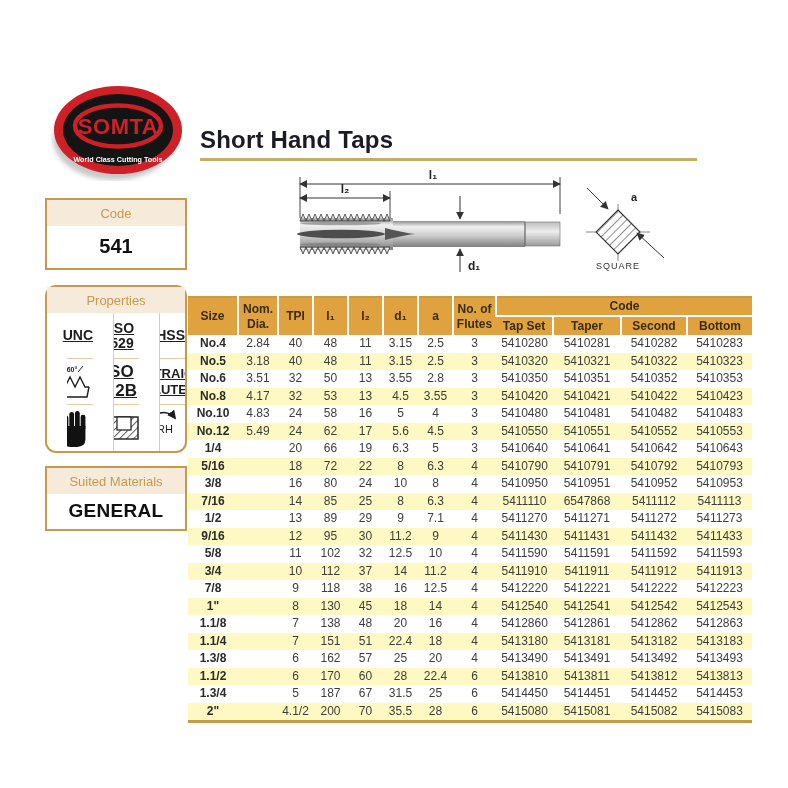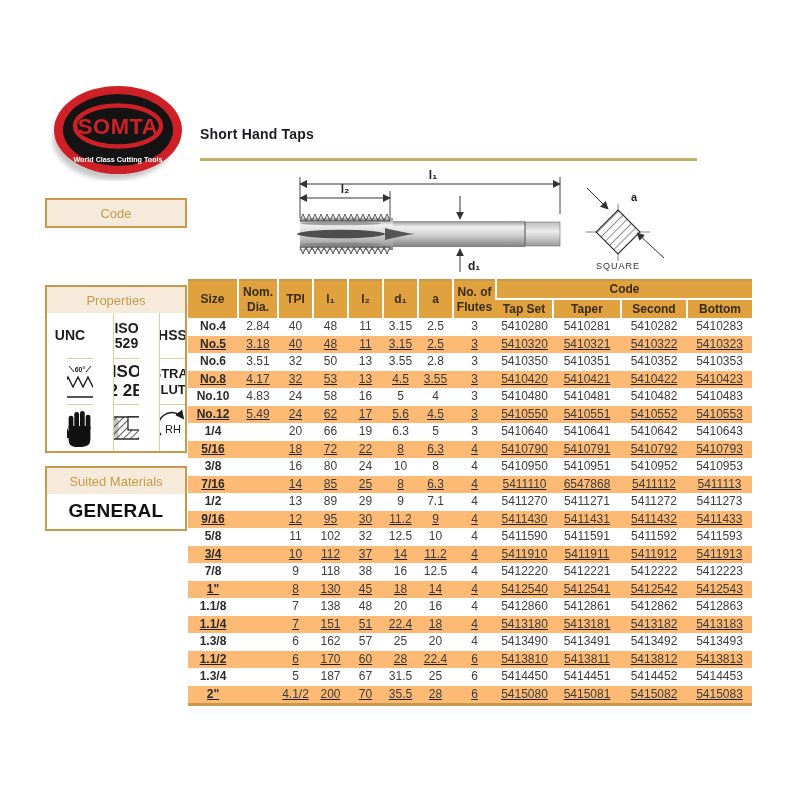--- a/index.html
+++ b/index.html
@@ -3,49 +3,49 @@
 <meta charset="utf-8">
 <style>
   html,body{margin:0;padding:0;}
   body{
     width:788px;height:788px;background:#ffffff;position:relative;overflow:hidden;
     font-family:"Liberation Sans","DejaVu Sans",sans-serif;color:#222;
   }
   .abs{position:absolute;}
 
   
-  #page-title{left:200px;top:126px;font-size:14px;font-weight:bold;color:#1b1b26;letter-spacing:.2px;}
+  #page-title{left:200px;top:126px;font-size:24px;font-weight:bold;color:#1b1b26;letter-spacing:.2px;}
   #title-rule{left:200px;top:158px;width:497px;height:3px;background:#C3AE66;}
 
   
   .panel{position:absolute;left:45px;width:138px;border:2px solid #C79A4B;background:#fff;text-align:center;}
   .panel-h{background:#F6EBDA;color:#C79A4B;font-size:13px;padding:6px 0 5px;}
   #code-panel{top:198px;}
   #code-value{font-size:20px;font-weight:bold;color:#111;padding:9px 0 10px;}
-  #prop-panel{top:285px;}
+  #prop-panel{top:285px;border-radius:11px;}
   .pgrid{display:grid;grid-template-columns:46px 46px 46px;}
-  .pcell{border-top:1px solid #E3CC9E;display:flex;align-items:center;justify-content:center;flex-direction:column;height:45px;overflow:hidden;}
+  .pcell{border-top:1px solid #E3CC9E;display:flex;align-items:flex-end;justify-content:center;flex-direction:column;height:45px;overflow:hidden;text-decoration:underline;}
   .pcell + .pcell{border-left:1px solid #E3CC9E;margin-left:20px;}
   .pcell:nth-child(3n+1){border-left:none;}
   .p-big{font-weight:bold;font-size:14px;color:#1c1c1c;line-height:1.05;}
   .p-mid{font-weight:bold;font-size:17px;color:#1c1c1c;line-height:1.1;width:40px;}
   .p-tiny{font-weight:bold;font-size:13px;color:#1c1c1c;line-height:1.2;width:40px;}
   #suited-panel{top:466px;}
   #suited-value{font-size:19px;font-weight:bold;color:#111;padding:6px 0 7px;letter-spacing:.3px;}
 
   
-  #spec-table{position:absolute;left:188px;top:279px;width:564px;border-collapse:collapse;table-layout:fixed;
+  #spec-table{position:absolute;left:188px;top:296px;width:564px;border-collapse:collapse;table-layout:fixed;
               border-top:2px solid #C79A4B;border-bottom:3px solid #C79A4B;}
   #spec-table th{background:#DFA23E;color:#3A2B12;font-size:12px;font-weight:bold;padding:0;line-height:1.2;vertical-align:middle;}
   #spec-table thead tr{height:19px;}
   #spec-table thead th{border-left:2px solid #fff;}
   #spec-table thead th:first-child{border-left:none;}
   #spec-table thead tr.sub th{border-top:2px solid #fff;}
   #spec-table td{font-size:12px;color:#3d3d3d;text-align:center;height:17.5px;line-height:17.5px;padding:0;white-space:nowrap;}
-  #spec-table tr.alt{background:#fdba74;text-decoration:underline;}
+  #spec-table tr.alt{background:#fef9c3;}
   #spec-table td.size{font-weight:bold;color:#2b2b2b;}
 
   svg text{font-family:"Liberation Sans","DejaVu Sans",sans-serif;}
 </style>
 </head>
 <body>
 
 <svg class="abs" style="left:50px;top:83px;" width="138" height="98" viewBox="0 0 138 98">
   <defs>
     <filter id="lblur" x="-30%" y="-30%" width="160%" height="160%">
@@ -120,20 +120,21 @@
     <path d="M335,46 L357,68 L335,90 L313,68 Z" fill="url(#hm)" stroke="#333" stroke-width="1.1"></path>
     <line x1="304" y1="24" x2="325" y2="45" stroke="#333" stroke-width="1" marker-end="url(#arr)"></line>
     <line x1="381" y1="94" x2="354" y2="69" stroke="#333" stroke-width="1" marker-end="url(#arr)"></line>
     <text x="351" y="37" text-anchor="middle" font-size="11" font-weight="bold" fill="#222">a</text>
     <text x="335" y="105" text-anchor="middle" font-size="9" letter-spacing="1" fill="#333">SQUARE</text>
   </g>
 </svg>
 
 <div class="panel" id="code-panel">
   <div class="panel-h">Code</div>
+  <div id="code-value">541</div>
 </div>
 
 <div class="panel" id="prop-panel">
   <div class="panel-h">Properties</div>
   <div class="pgrid">
     <div class="pcell" style="border-top:none;">
         <span class="p-big">UNC</span>
       </div>
     <div class="pcell" style="border-top:none;">
         <span class="p-big" style="width:34px;">ISO 529</span>

